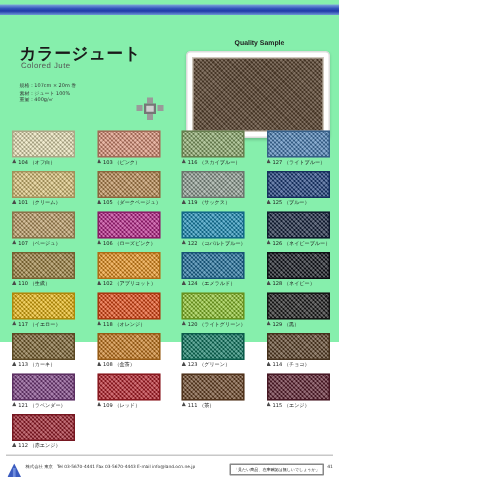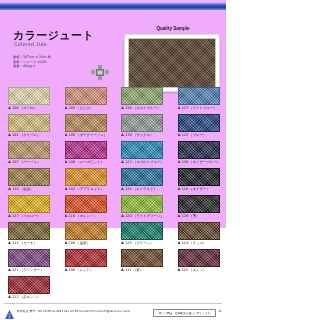--- a/index.html
+++ b/index.html
@@ -3,21 +3,21 @@
 <meta charset="utf-8">
 <style>
   html,body{margin:0;padding:0;}
   body{
     width:226px;height:320px;
     background:#ffffff;
     font-family:"Liberation Sans","DejaVu Sans",sans-serif;
     overflow:hidden;
     position:relative;
   }
-  #page{width:226px;height:228px;position:relative;background:#f0abfc;}
+  #page{width:226px;height:228px;position:relative;background:#86efac;}
 
   
   .topbar{
     position:absolute;left:0;top:3px;width:226px;height:7px;
     background:linear-gradient(to bottom,#7fa6dd 0%,#3355bb 38%,#1f39a8 62%,#6f97d6 100%);
   }
 
   
   .header{position:absolute;left:0;top:12px;width:226px;height:74px;}
   .title-jp{

